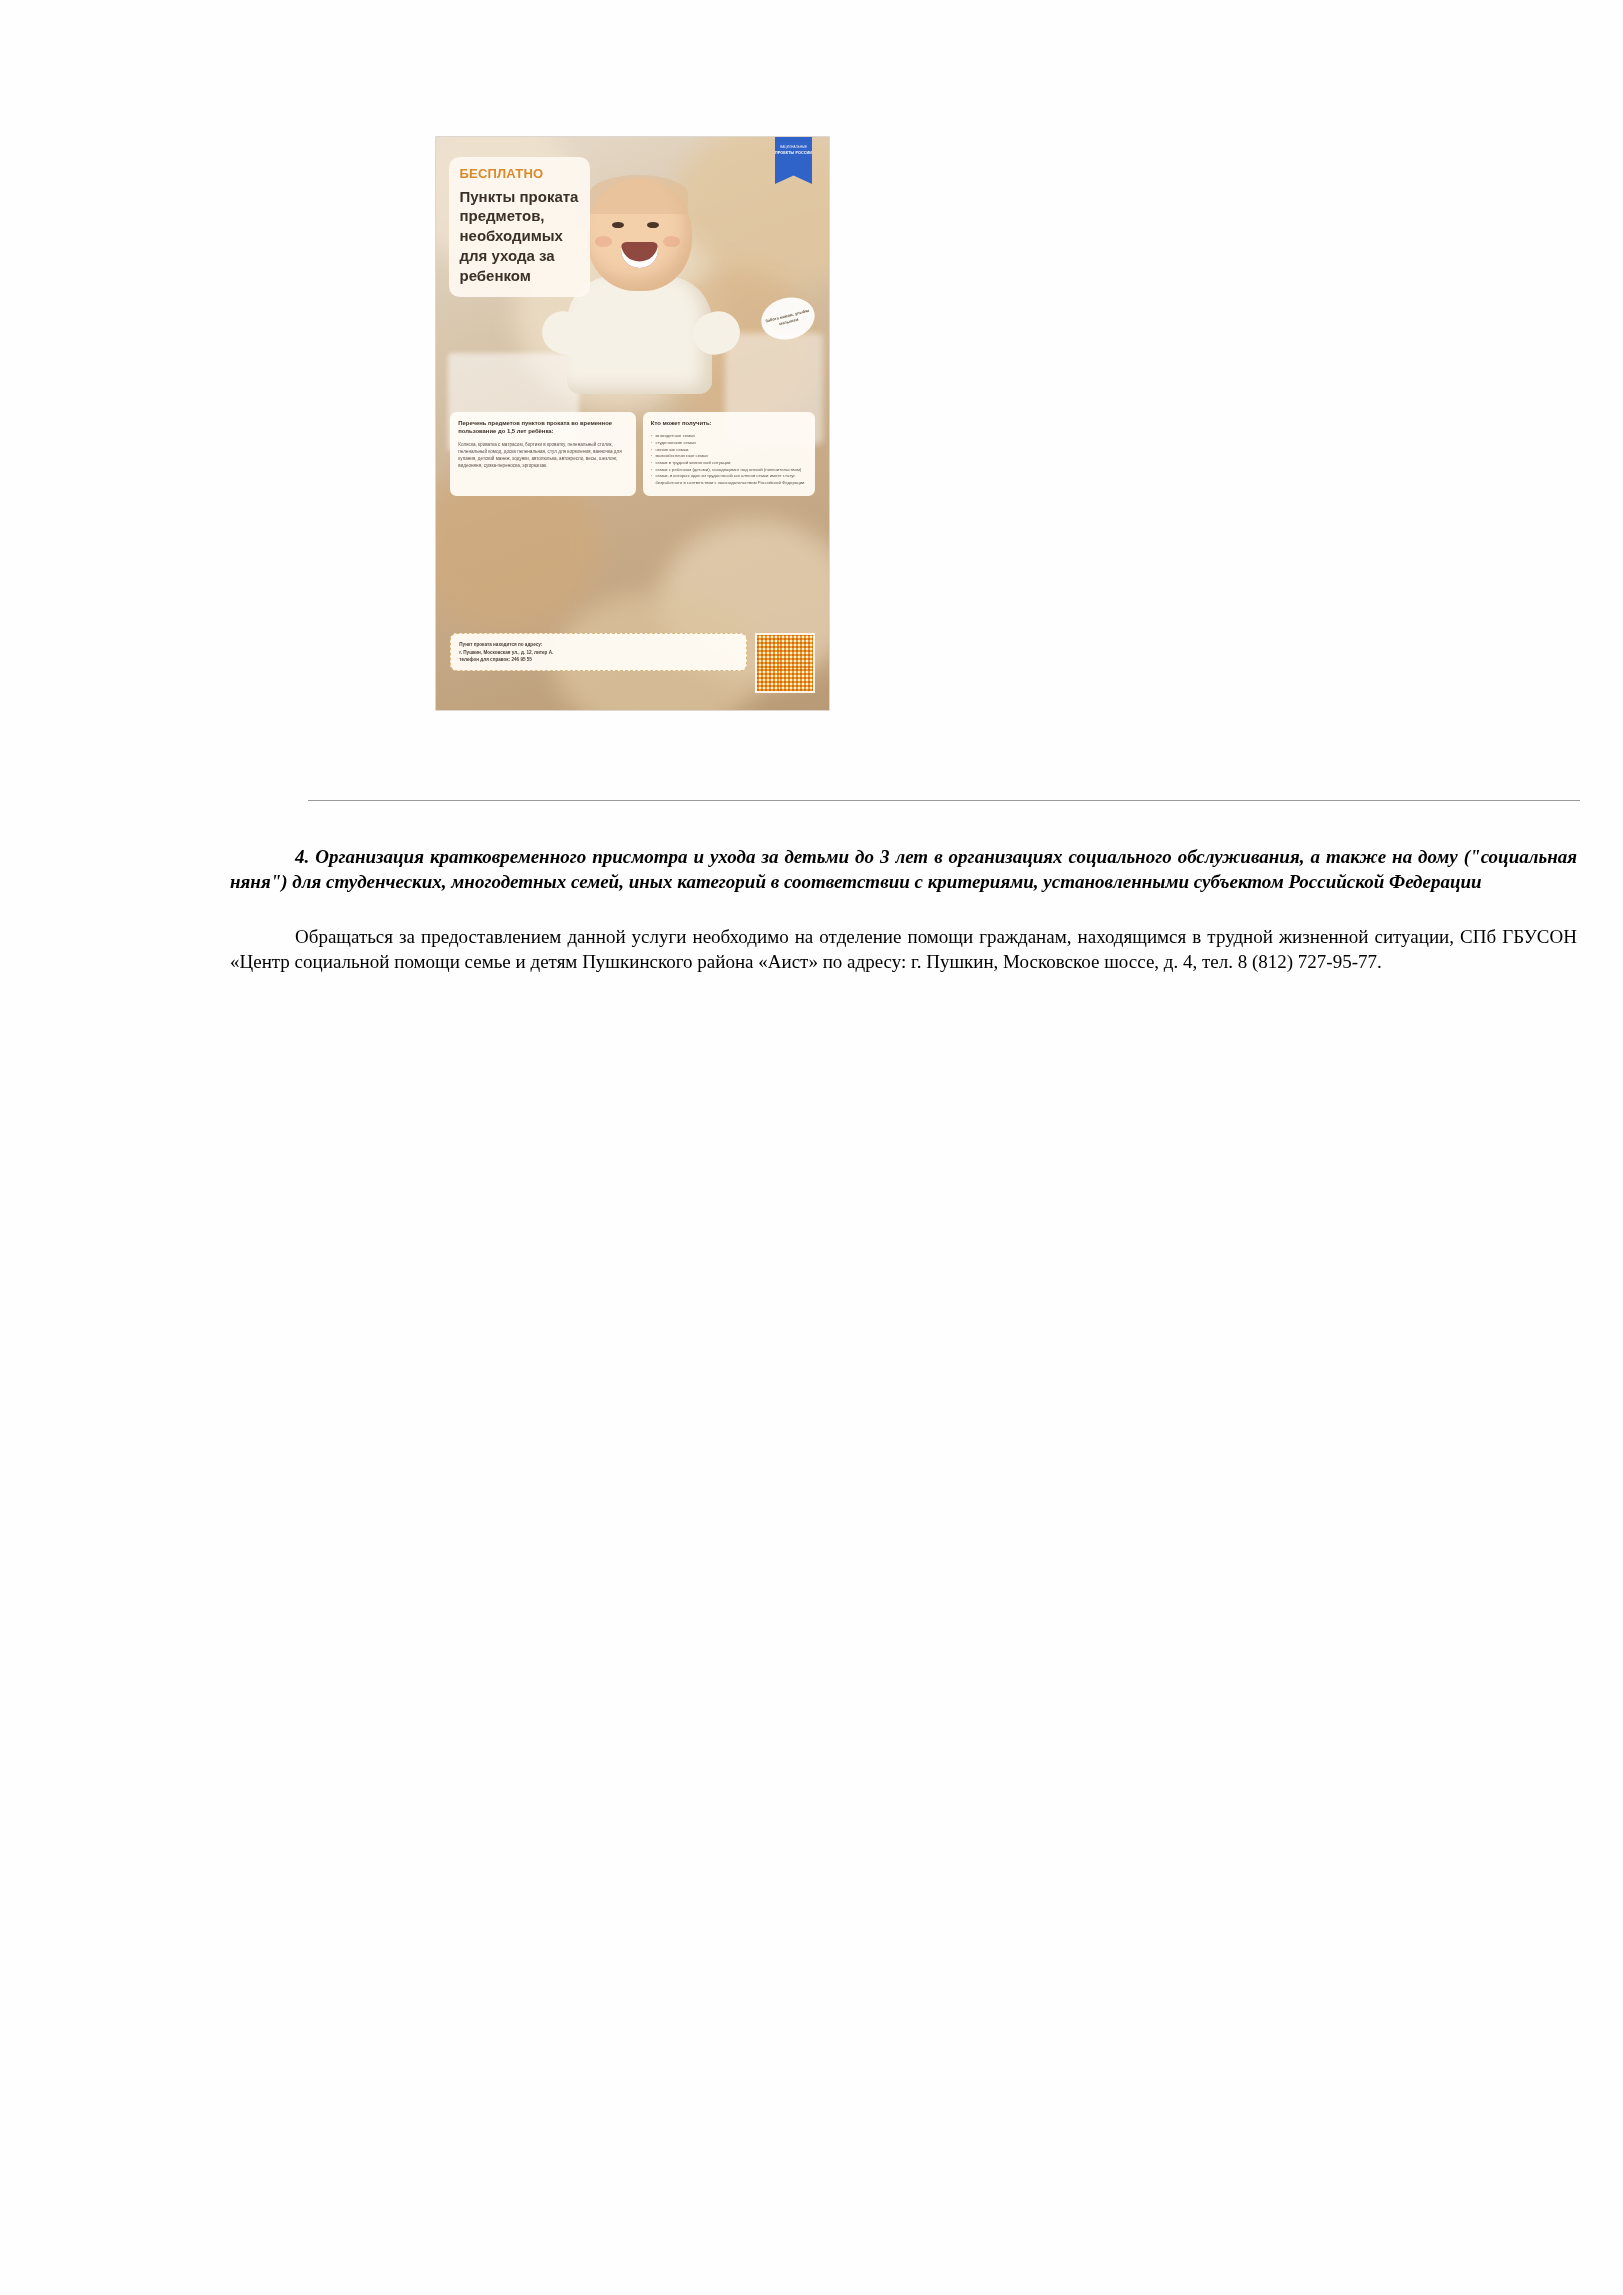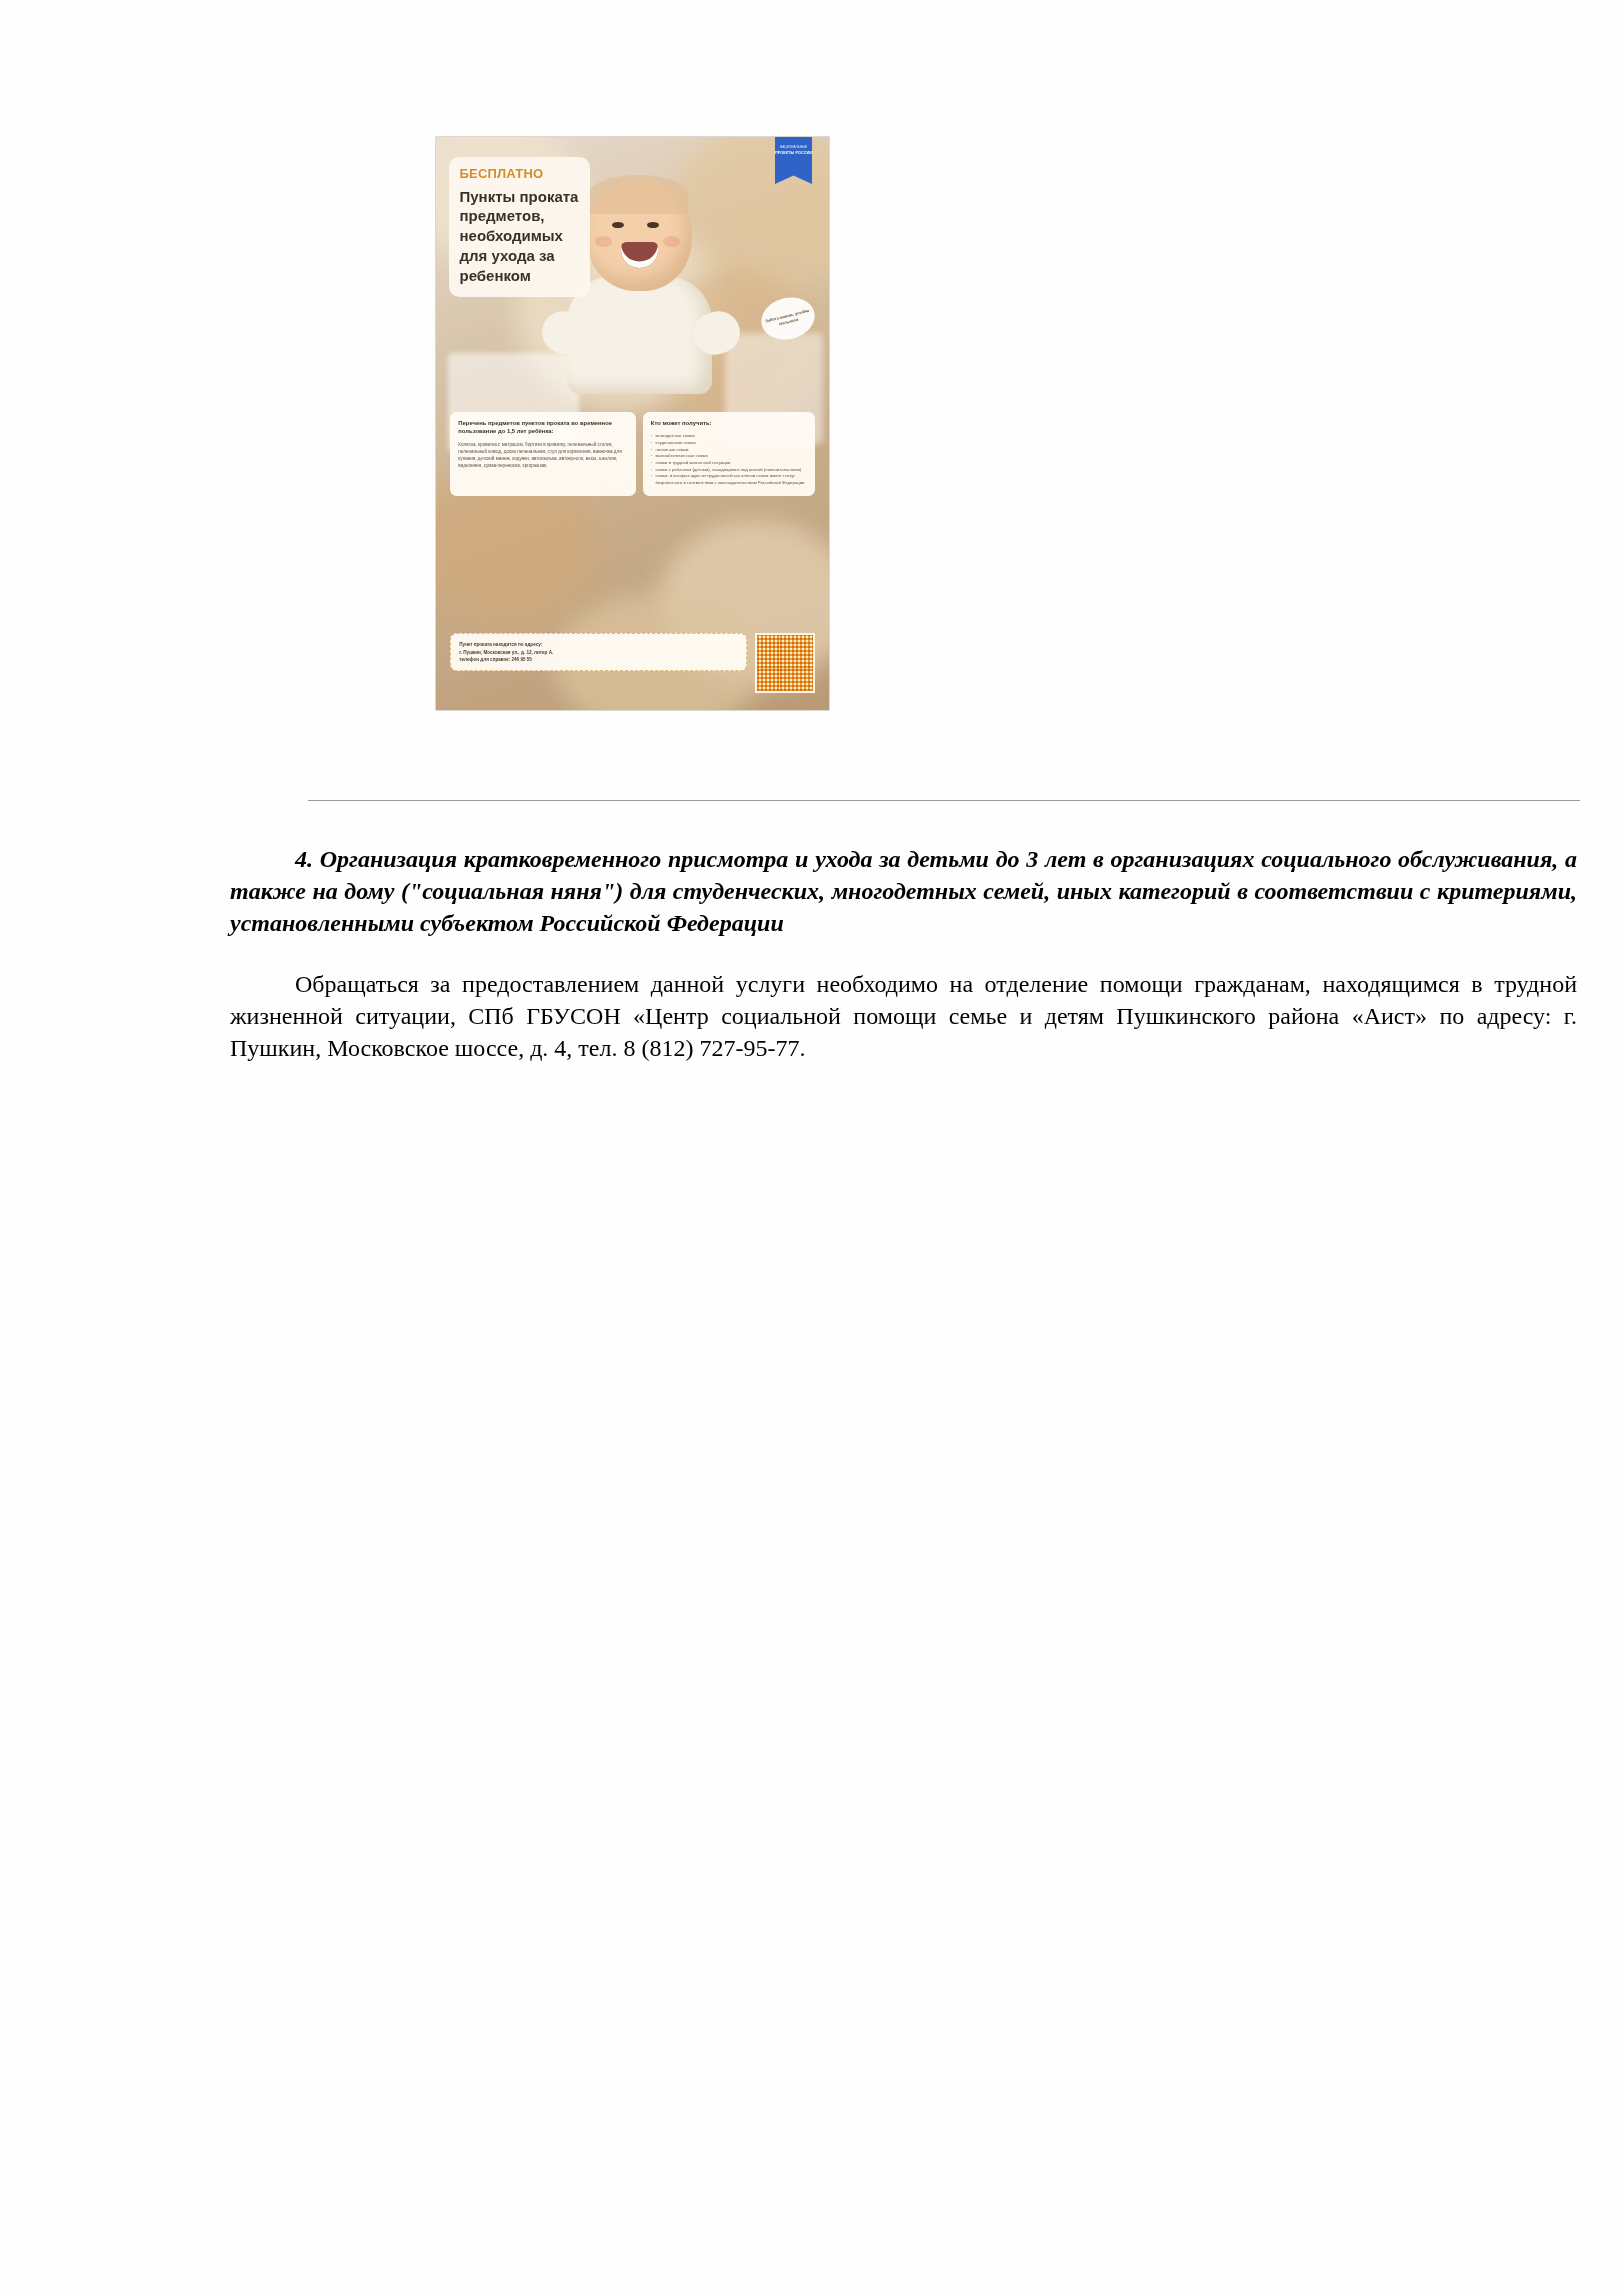--- a/index.html
+++ b/index.html
@@ -322,21 +322,21 @@
   }
 
   
   .content {
     position: absolute;
     left: 230px;
     top: 844px;
     width: 1355px;
   }
   .para {
-    font-size: 24px;
+    font-size: 19px;
     line-height: 1.33;
     text-align: justify;
     margin: 0 8px 0 0;
     color: #000;
   }
   .para.heading {
     font-weight: bold;
     font-style: italic;
     text-indent: 65px;
   }

